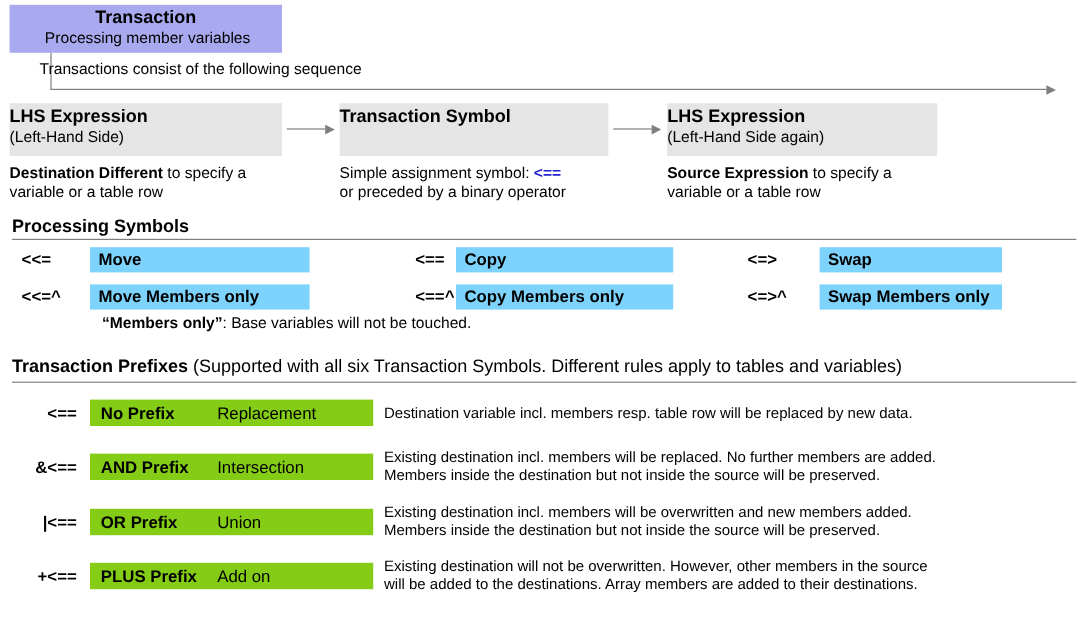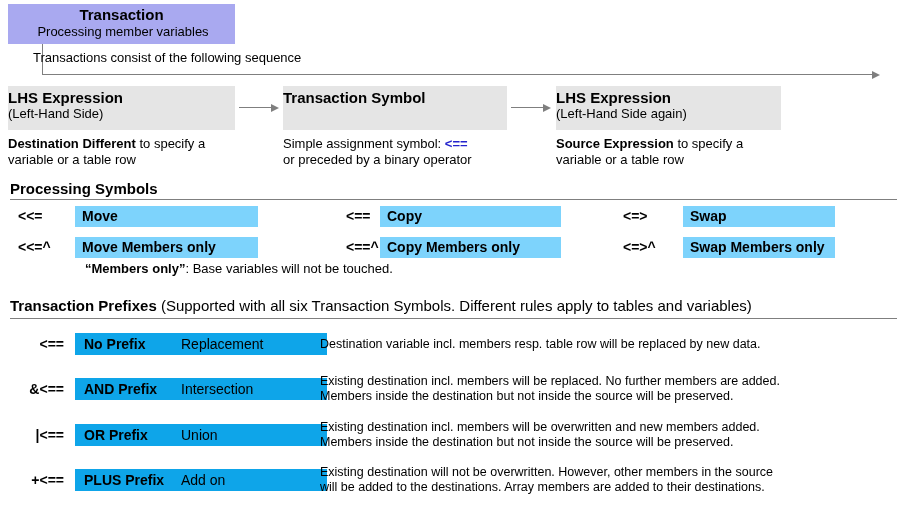--- a/index.html
+++ b/index.html
@@ -47,21 +47,21 @@
   .sc1{left:18px;} .bc1{left:75px;width:183px;}
   .sc2{left:346px;} .bc2{left:380px;width:181px;}
   .sc3{left:623px;} .bc3{left:683px;width:152px;}
   .mem-note{position:absolute;left:85px;top:261px;font-size:13px;}
 
   
   .prow{position:absolute;left:0;width:903px;height:24px;}
   .pr1{top:333px;} .pr2{top:378px;} .pr3{top:424px;} .pr4{top:469px;}
   .psym{position:absolute;left:8px;width:56px;text-align:right;font-weight:bold;
         font-size:14px;line-height:22px;white-space:nowrap;}
-  .pbox{position:absolute;left:75px;width:236px;height:22px;background:#0ea5e9;padding-left:16px;}
+  .pbox{position:absolute;left:75px;width:236px;height:22px;background:#84cc16;}
   .pname{position:absolute;left:9px;top:0;font-weight:bold;font-size:14px;line-height:22px;white-space:nowrap;}
   .pmean{position:absolute;left:106px;top:0;font-size:14px;line-height:22px;white-space:nowrap;}
   .pdesc{position:absolute;left:320px;width:583px;font-size:12.5px;line-height:15px;}
   .desc-single{top:4px;} .desc-double{top:-4px;}
 </style>
 </head>
 <body>
 
 <div id="page">
 

